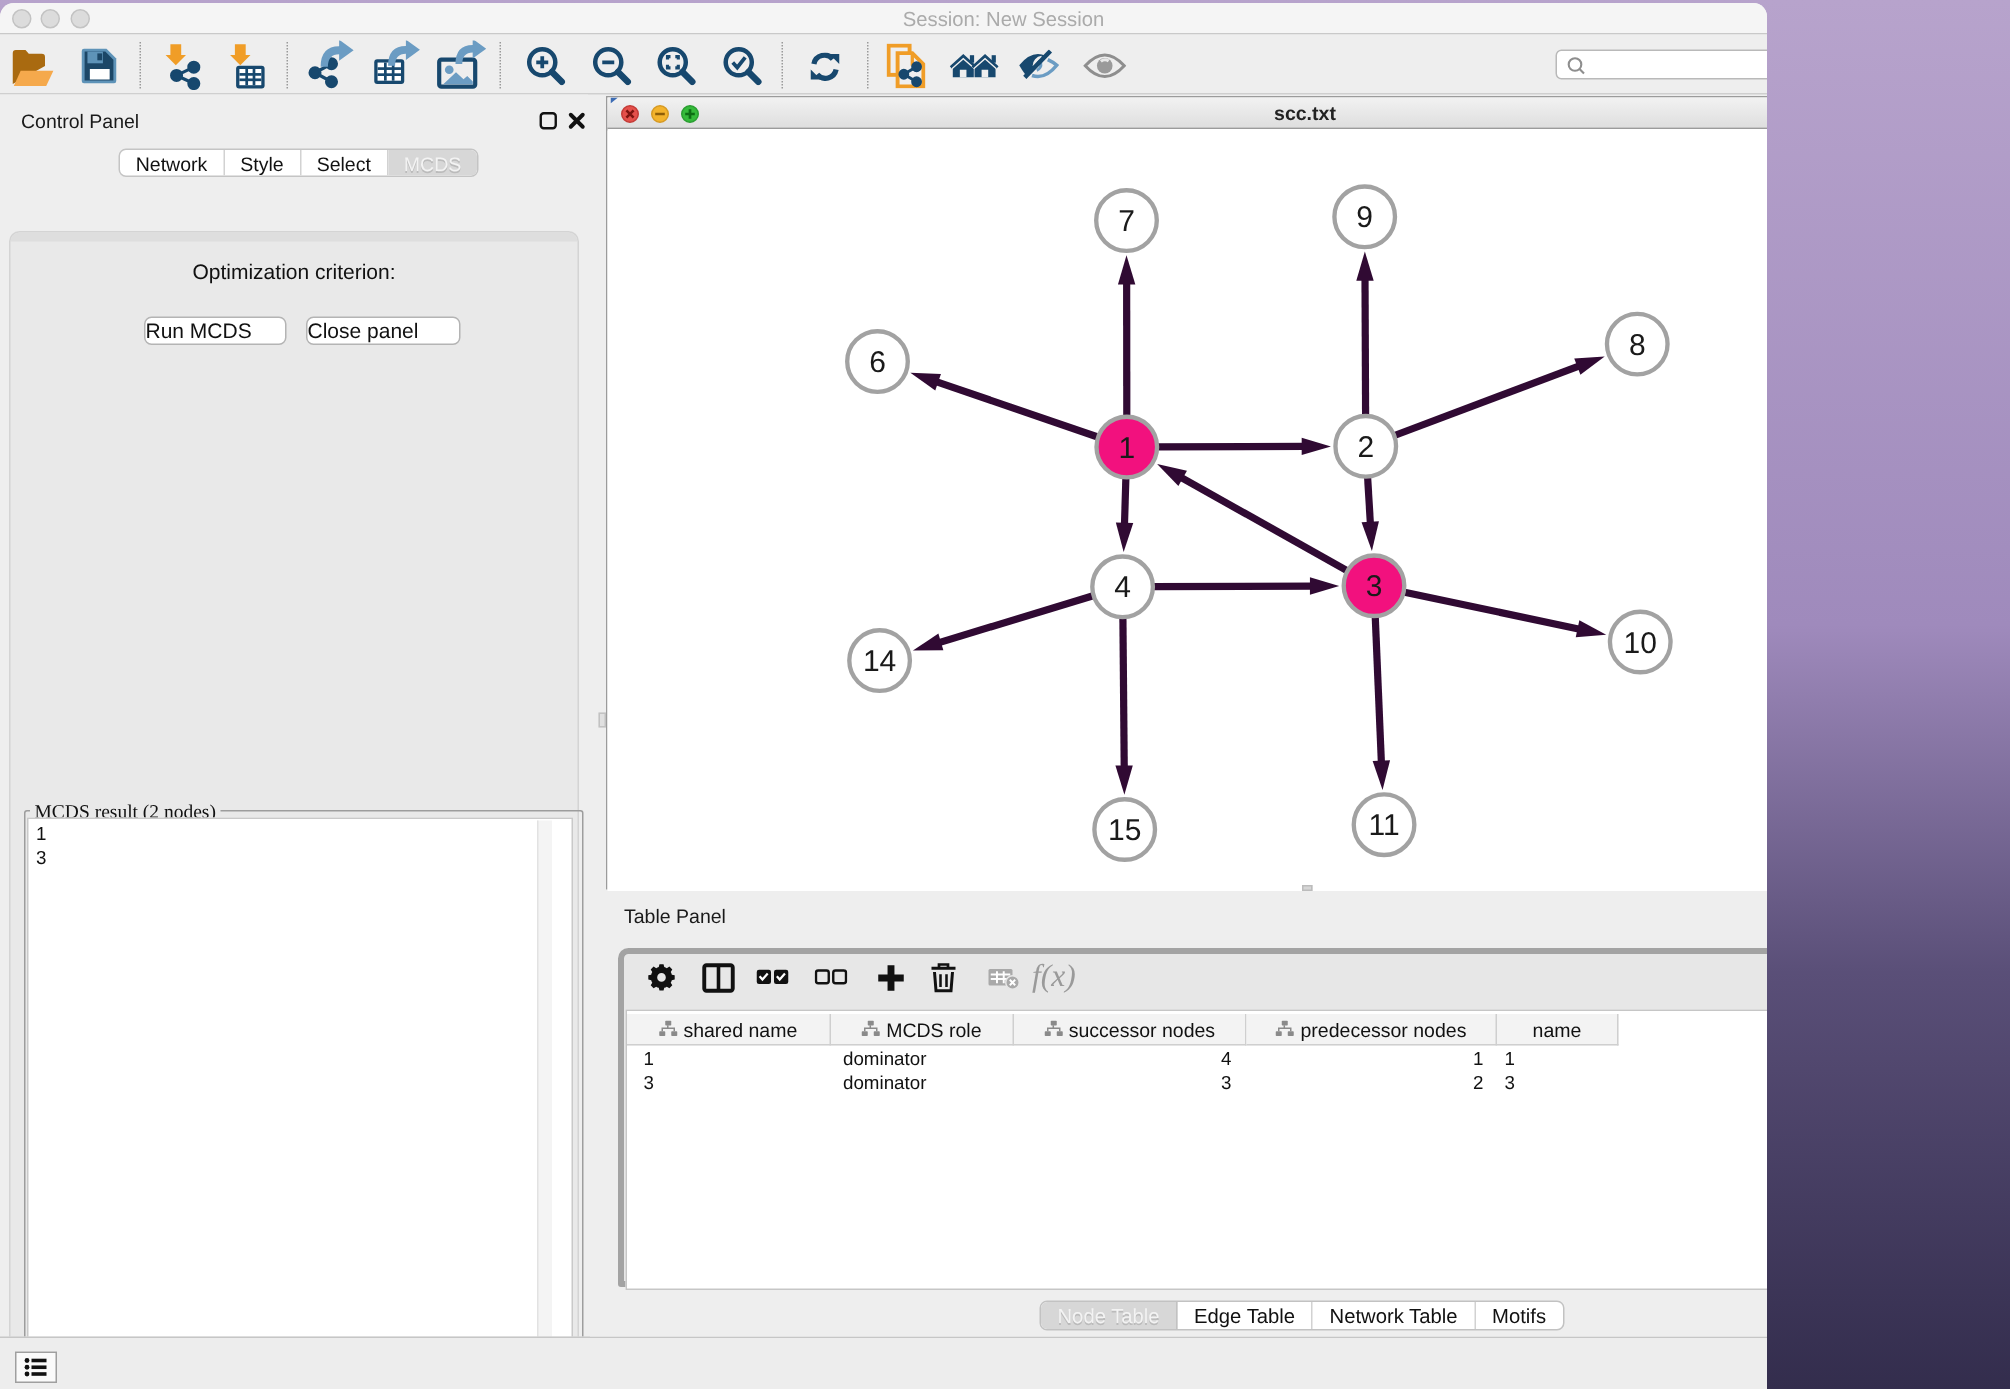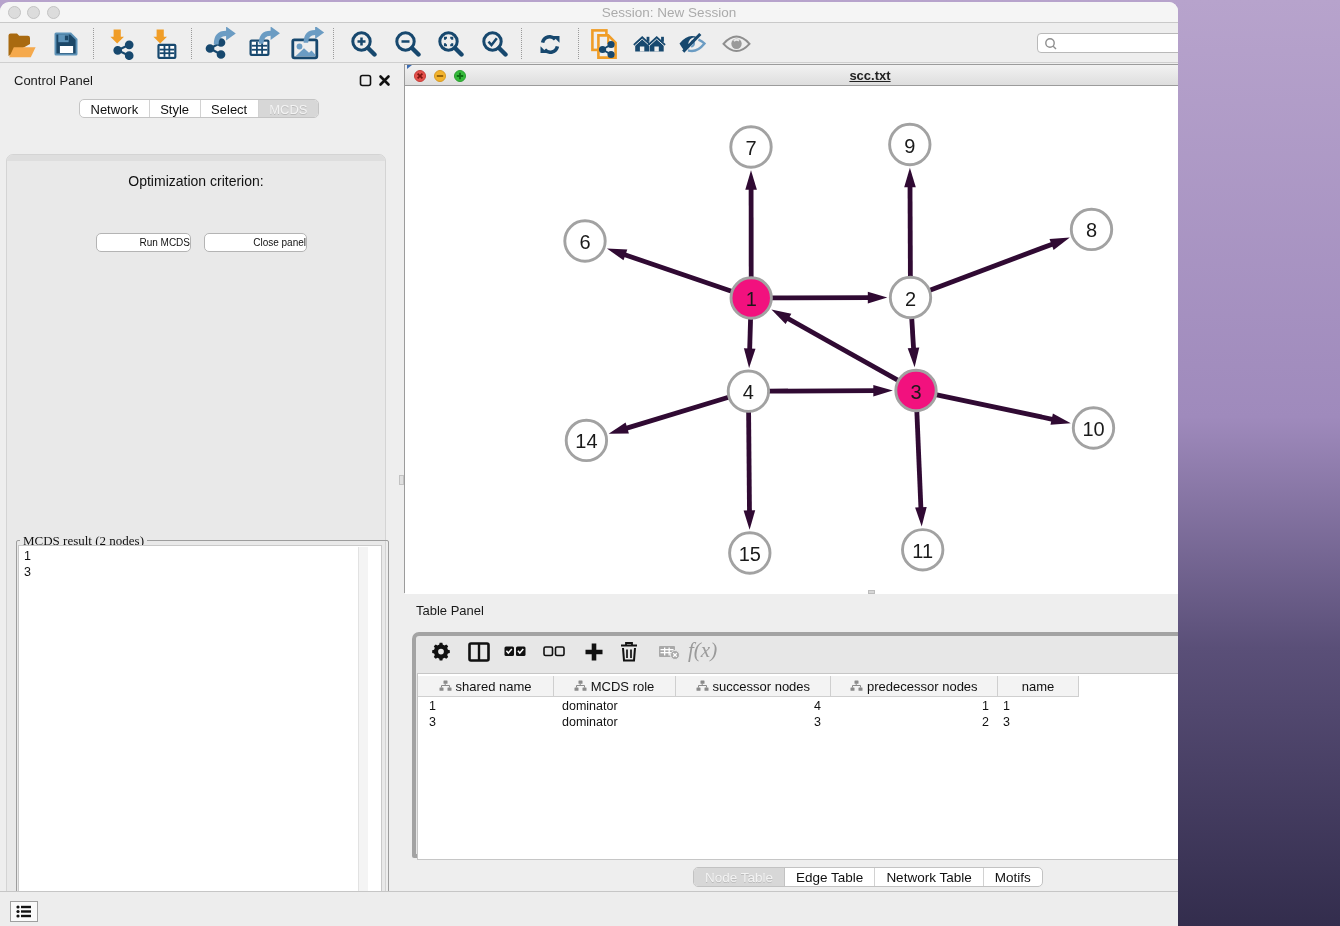--- a/index.html
+++ b/index.html
@@ -14,29 +14,29 @@
 
 #cp { position:absolute; left:0; top:61px; width:392px; height:828px; background:#eeeeee; }
 #cp-title { position:absolute; left:14px; top:10px; font-size:13px; color:#1a1a1a; }
 #cp-tabs { position:absolute; left:79px; top:36px; height:19px; display:flex; font-size:13px; border:1px solid #c4c4c4; border-radius:5px; overflow:hidden; background:#fff; }
 #cp-tabs div { padding:1px 10.5px 0; line-height:17px; border-right:1px solid #d2d2d2; color:#111; }
 #cp-tabs div:last-child { border-right:none; background:#d7d7d7; color:#f3f3f3; text-shadow:0 1px 0 #bbb; }
 #cp-body { position:absolute; left:6px; top:55px; width:380px; height:766px; background:#e9e9e9; border:1px solid #d4d4d4; border-radius:7px;margin-top:36px; }
 #cp-body .darkstrip { position:absolute; left:0; top:0; width:100%; height:6px; background:#dedede; border-radius:7px 7px 0 0; }
 #opt-label { position:absolute; left:0; top:18px; width:100%; text-align:center; font-size:14px; color:#111; }
 #dropdown { position:absolute; left:38px; top:40px; width:310px; height:19px; background:#fff; border:1px solid #ababab; border-radius:4px; font-size:14px; color:#111; line-height:17px; padding-left:9px; }
-.btn { position:absolute; top:78px; height:19px; background:#fff; border:1px solid #b4b4b4; border-radius:5px; font-size:10px; color:#111; text-align:right; line-height:17px; }
+.btn { position:absolute; top:56px; height:19px; background:#fff; border:1px solid #b4b4b4; border-radius:5px; font-size:14px; color:#111; text-align:left; line-height:17px; }
 #mcds-group { position:absolute; left:9px; top:385px; width:373px; height:369px; border:1px solid #9d9d9d; border-radius:2px; }
 #mcds-label { position:absolute; left:3px; top:-8px; background:#e9e9e9; padding:0 3px; font-size:13px; color:#111;font-family:Liberation Serif, serif; }
 #mcds-list { position:absolute; left:1px; top:4px; width:364px; height:359px; background:#fff; border:1px solid #c9c9c9; font-size:12.5px; color:#111; padding:2px 0 0 5px; line-height:16px; }
 #mcds-sb { position:absolute; right:13px; top:1px; width:10px; height:356px; background:#f4f4f4; border-left:1px solid #e2e2e2; }
 
 #nw { position:absolute; left:404px; top:62px; width:932px; height:529px; background:#fff; border:1px solid #9b9b9b; border-bottom:none; }
 #nw-tb { position:absolute; left:0; top:0; width:100%; height:21px; background:linear-gradient(180deg,#f2f2f2,#dedede); border-bottom:1px solid #9b9b9b; }
-#nw-title { position:absolute; left:0; top:3px; width:100%; text-align:center; font-size:13px; font-weight:bold; color:#222;text-decoration:underline; }
+#nw-title { position:absolute; left:0; top:3px; width:100%; text-align:center; font-size:13px; font-weight:bold; color:#222; }
 .nwtl { position:absolute; top:5px; width:12px; height:12px; border-radius:50%; }
 .nwtl svg { position:absolute; left:0; top:0; display:block; }
 #nw-canvas { position:absolute; left:0; top:22px; width:930px; height:507px; background:#fff; }
 
 #tp { position:absolute; left:393px; top:593px; width:945px; height:296px; background:#eeeeee; }
 #tp-title { position:absolute; left:23px; top:8px; font-size:13px; color:#1a1a1a; }
 #tp-box { position:absolute; left:19px; top:37px; width:918px; height:226px; background:#e7e7e7; border:4px solid #a3a3a3; border-radius:7px 7px 2px 2px; }
 #tp-table { position:absolute; left:1px; top:37px; width:914px; height:187px; background:#fff; border:1px solid #c6c6c6; }
 #tp-header { position:absolute; left:0; top:2px; height:21px; width:100%; font-size:13px; color:#111; }
 #tp-header .hc { position:absolute; top:0; height:21px; background:#f3f3f3; border-right:1px solid #cfcfcf; border-bottom:1px solid #cfcfcf; text-align:center; line-height:22px; }

